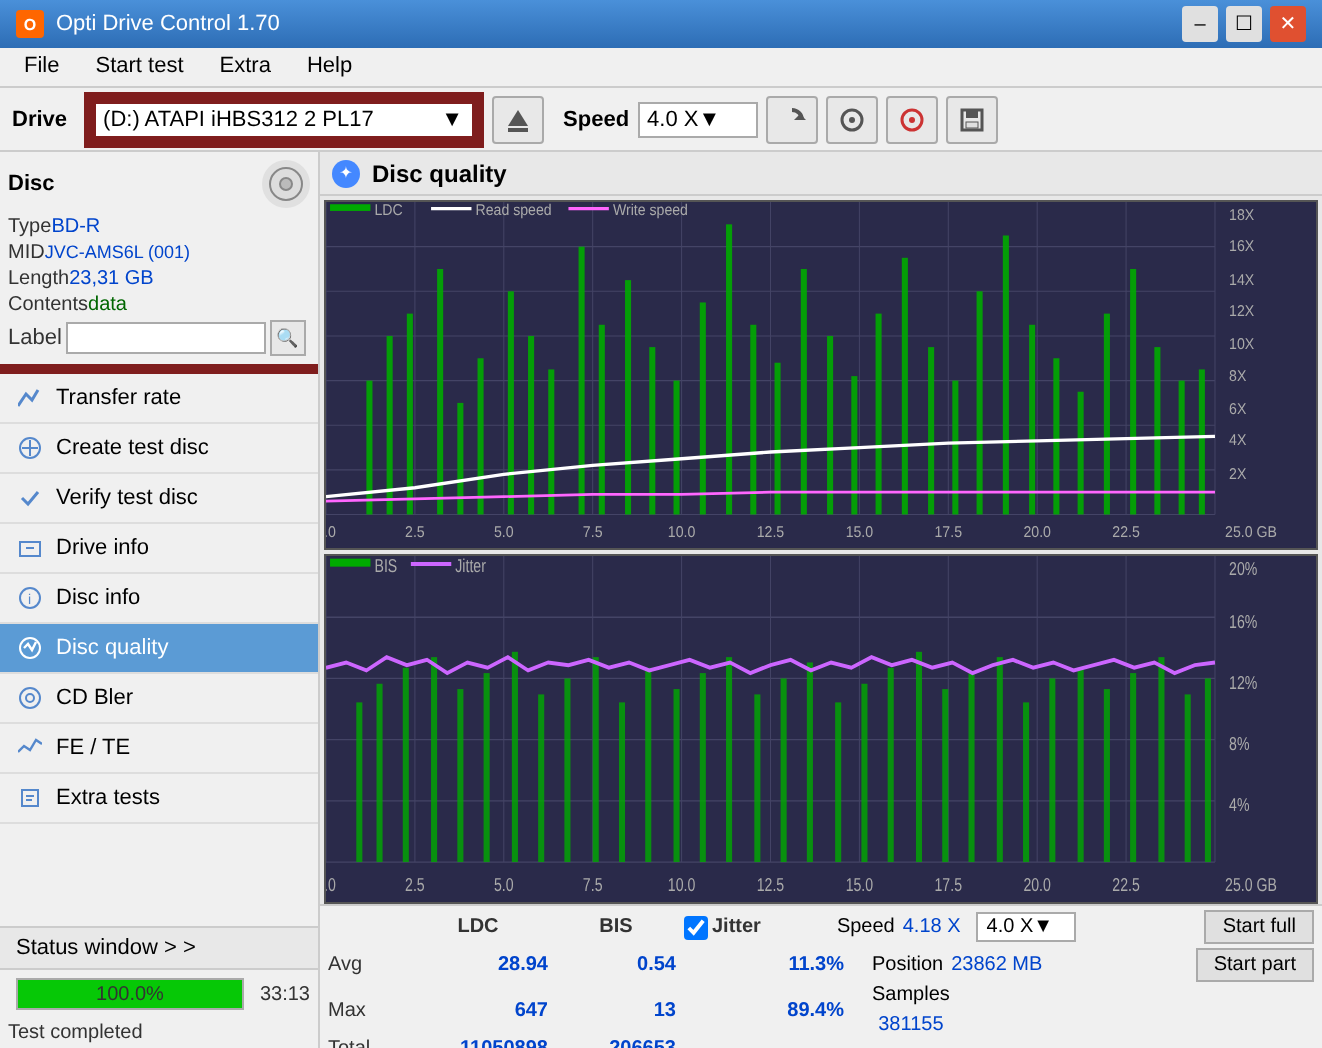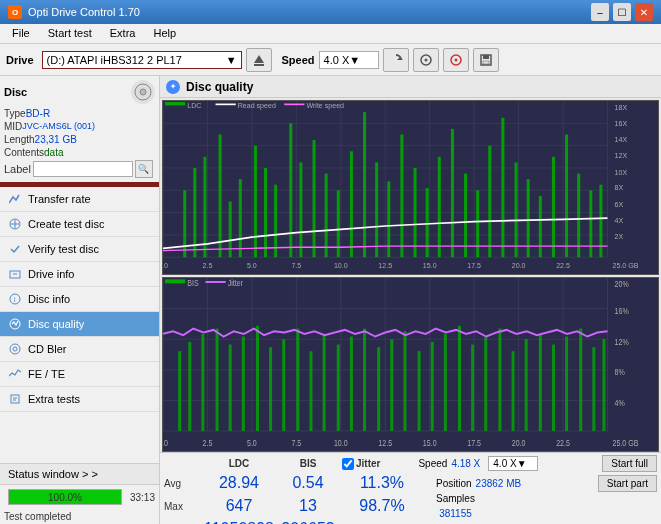--- a/index.html
+++ b/index.html
@@ -48,21 +48,21 @@
       padding: 3px 6px;
       height: 32px;
       border-bottom: 1px solid #ccc;
       gap: 4px;
     }
     .drive-label { font-size: 11px; font-weight: bold; margin-right: 4px; }
     .drive-select {
       display: flex;
       align-items: center;
       background: white;
-      border: 1px solid #7f1d1d;
+      border: 6px solid #7f1d1d;
       padding: 2px 4px;
       min-width: 200px;
       font-size: 11px;
       cursor: pointer;
     }
     .drive-select-arrow { margin-left: auto; }
     .eject-btn {
       width: 26px; height: 24px; background: #e8e8e8; border: 1px solid #aaa;
       display: flex; align-items: center; justify-content: center; cursor: pointer; border-radius: 2px;
     }
@@ -206,21 +206,21 @@
       gap: 1px;
     }
     .stats-row {
       display: flex;
       align-items: center;
       gap: 4px;
     }
     .stats-col-header {
       font-size: 10px; color: #333; font-weight: bold; text-align: center;
     }
-    .stats-val { font-size: 16px; color: #0044cc; text-align: center; }
+    .stats-val { font-size: 10px; color: #0044cc; text-align: right; font-weight: bold; }
     .stats-label { font-size: 10px; color: #333; width: 36px; }
     .col-w70 { width: 70px; }
     .col-w60 { width: 60px; }
 
     .jitter-checkbox { width: 12px; height: 12px; }
 
     .speed-info { font-size: 10px; display: flex; align-items: center; gap: 4px; }
     .speed-val { color: #0044cc; font-size: 10px; }
 
     .action-btns { display: flex; flex-direction: column; gap: 2px; margin-left: auto; }
@@ -677,21 +677,21 @@
         </span>
         <div class="action-btns" style="margin-left:auto;">
           <button class="action-btn">Start part</button>
         </div>
       </div>
 
       <div class="stats-row">
         <span class="stats-label">Max</span>
         <span class="stats-val col-w70">647</span>
         <span class="stats-val col-w60">13</span>
-        <span class="stats-val" style="width:80px;">98.7%</span>
+        <span class="stats-val" style="width:80px;">89.4%</span>
         <span class="speed-info" style="margin-left:10px;flex-direction:column;">
           <span>Samples</span>
           <span class="speed-val">381155</span>
         </span>
       </div>
 
       <div class="stats-row">
         <span class="stats-label">Total</span>
         <span class="stats-val col-w70">11050898</span>
         <span class="stats-val col-w60">206653</span>

